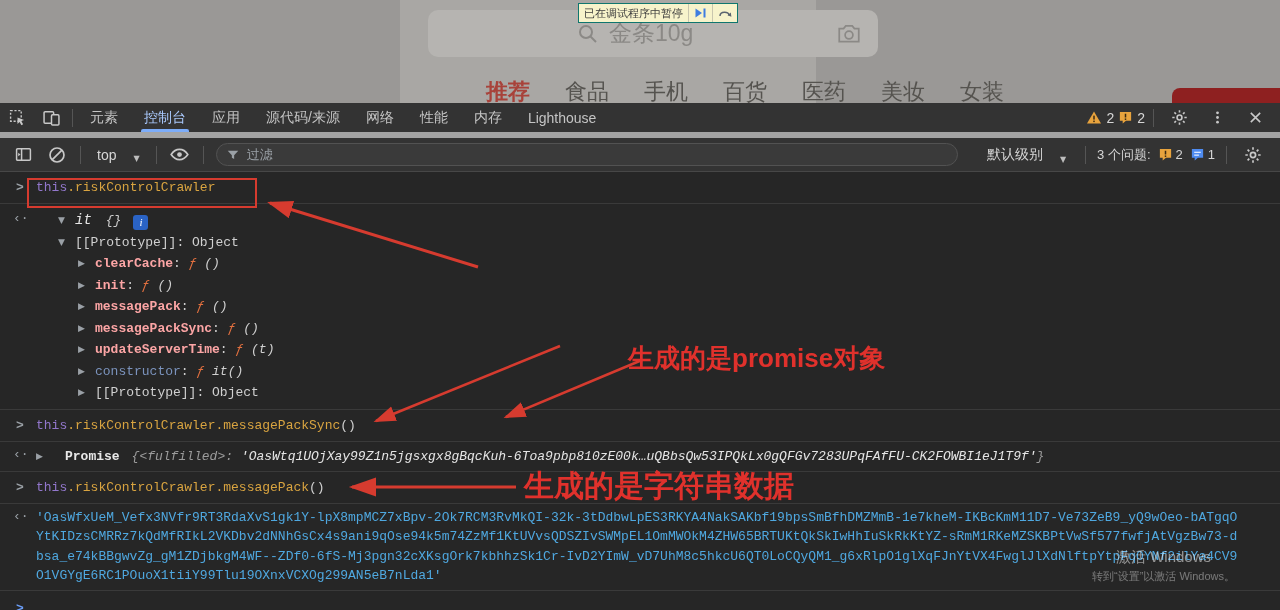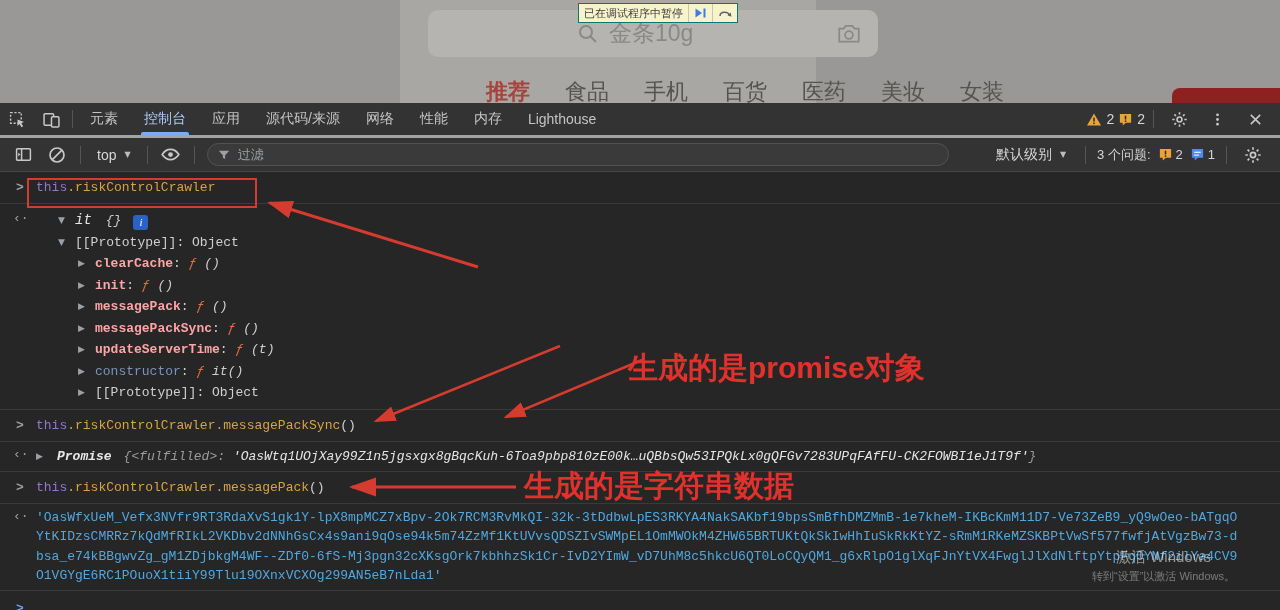--- a/index.html
+++ b/index.html
@@ -14,33 +14,33 @@
   .search-input::placeholder { color:#8b8986; opacity:1; }
   .camera { position:absolute; right:16px; top:11px; }
   .nav-row { position:absolute; left:86px; top:77px; display:flex; gap:35px; font-size:22px; color:#55534f; white-space:nowrap; }
   .nav-item.active { color:#a8423a; font-weight:bold; }
   .debug-banner { position:absolute; left:578px; top:3px; height:20px; background:#f7f3cb; border:1px solid #0f766e; display:flex; align-items:center; font-size:11px; color:#3c3c3c; }
   .db-sec { padding:0 5px; display:flex; align-items:center; height:100%; }
   .db-sec + .db-sec { border-left:1px solid #c9c6ae; }
   .red-bar { position:absolute; left:1172px; top:88px; width:108px; height:15px; background:#8e2020; border-radius:8px 0 0 0; }
 
   
-  .dt-tabbar { position:absolute; top:103px; left:0; width:1280px; height:35px; background:#333333; border-bottom:3px solid #a3a3a3; display:flex; align-items:center; color:#c4c4c4; }
+  .dt-tabbar { position:absolute; top:103px; left:0; width:1280px; height:35px; background:#333333; border-bottom:6px solid #a3a3a3; display:flex; align-items:center; color:#c4c4c4; }
   .tb-icon { width:34px; height:35px; display:flex; align-items:center; justify-content:center; cursor:pointer; }
   .vsep { width:1px; height:18px; background:#555; margin:0 4px; }
   .dt-tab { padding:0 13px; font-size:14px; height:100%; display:flex; align-items:center; position:relative; cursor:pointer; white-space:nowrap; }
   .dt-tab.active { color:#a8c7fa;align-items:center; }
   .dt-tab.active::after { content:""; position:absolute; left:10px; right:10px; bottom:0; height:3px; background:#7cacf8; border-radius:2px 2px 0 0; }
   .tabbar-right { margin-left:auto; display:flex; align-items:center; gap:4px; padding-right:8px; }
   .badge-group { display:flex; align-items:center; gap:4px; font-size:14px; color:#d6d6d6; cursor:pointer; }
 
   
   .dt-toolbar { position:absolute; top:138px; left:0; width:1280px; height:34px; background:#333333; border-bottom:1px solid #474747; display:flex; align-items:center; padding:0 8px; gap:4px; color:#d6d6d6; }
   .tool-btn { width:30px; height:28px; display:flex; align-items:center; justify-content:center; cursor:pointer; }
-  .ctx-select { display:flex; align-items:center; gap:8px; font-size:14px; padding:0 8px; cursor:pointer; }
+  .ctx-select { display:flex; align-items:flex-end; gap:17px; font-size:14px; padding:0 8px; cursor:pointer; }
   .drop-caret { font-size:8px; color:#bdbdbd; font-family:"DejaVu Sans",sans-serif; }
   .filter-pill { width:742px; height:23px; border-radius:12px; background:#3a3a3a; border:1px solid #525252; display:flex; align-items:center; gap:7px; padding:0 9px; margin-left:4px; }
   .filter-pill input { flex:1; background:transparent; border:none; outline:none; color:#d6d6d6; font-size:13px; font-family:"Liberation Sans",sans-serif; }
   .filter-pill input::placeholder { color:#9aa0a6; opacity:1; }
   .toolbar-right { margin-left:auto; display:flex; align-items:center; gap:7px; padding-right:4px; }
   .issues-label { font-size:13px; color:#d6d6d6; }
   .bubble { display:flex; align-items:center; gap:3px; font-size:13px; cursor:pointer; }
 
   
   .console { position:absolute; top:172px; left:0; width:1280px; height:438px; background:#262626; font-family:"Liberation Mono","DejaVu Sans Mono",monospace; font-size:13px; color:#d6d6d6; }
@@ -57,33 +57,33 @@
   .lvl1 { padding-left:22px; }
   .lvl2 { padding-left:42px; }
   .obj-name { font-style:italic; color:#e6e6e6; font-size:14px; }
   .obj-preview { font-style:italic; color:#cfcfcf; margin-left:14px; }
   .i-badge { display:inline-block; width:15px; height:15px; background:#2a63c5; border-radius:3px; color:#fff; font-style:italic; font-family:"Liberation Serif",serif; font-size:11px; text-align:center; line-height:15px; margin-left:12px; vertical-align:-2px; cursor:pointer; }
   .proto-key { color:#d0d0d0; }
   .prop-name { color:#fca5a5; font-weight:bold; }
   .prop-name.dim { color:#7b93bd; font-weight:normal; }
   .fn-f { color:#e2703f; font-style:italic; }
   .fn-sig { color:#d0d0d0; font-style:italic; }
-  .promise-name { color:#e8e8e8; font-style:italic; font-weight:bold; margin-left:4px; }
+  .promise-name { color:#e8e8e8; font-weight:bold; margin-left:12px; }
   .promise-state { color:#9b9b9b; font-style:italic; margin-left:12px; }
   .str-blue-i { color:#e5e5e5; font-style:italic;margin-top:15px; }
   .str-blue { color:#4fa8e0; word-break:break-all; }
   .one-line { white-space:nowrap; overflow:hidden; }
   .entry-string { line-height:19.5px; padding-top:4px; padding-bottom:4px; }
 
   
   .overlay-svg { position:absolute; top:0; left:0; width:1280px; height:610px; pointer-events:none; z-index:50; }
   .red-box { position:absolute; left:27px; top:178px; width:230px; height:30px; border:2px solid #d63b2f; z-index:40; pointer-events:none; }
   .ann { position:absolute; color:#e0312c; font-weight:600; z-index:50; pointer-events:none; white-space:nowrap; }
   .ann-it { left:402px; top:270px; font-size:34px; }
-  .ann-promise { left:628px; top:348px; font-size:30px; }
+  .ann-promise { left:628px; top:341px; font-size:26px; }
   .ann-string { left:524px; top:466px; font-size:30px; }
 
   
   .wm1 { position:absolute; left:1092px; top:548px; font-size:15px; color:rgba(255,255,255,0.5); z-index:60; pointer-events:none;padding-left:24px; }
   .wm2 { position:absolute; left:1092px; top:569px; font-size:11px; color:rgba(255,255,255,0.38); z-index:60; pointer-events:none; }
 </style>
 </head>
 <body>
 
 <div class="screen">

